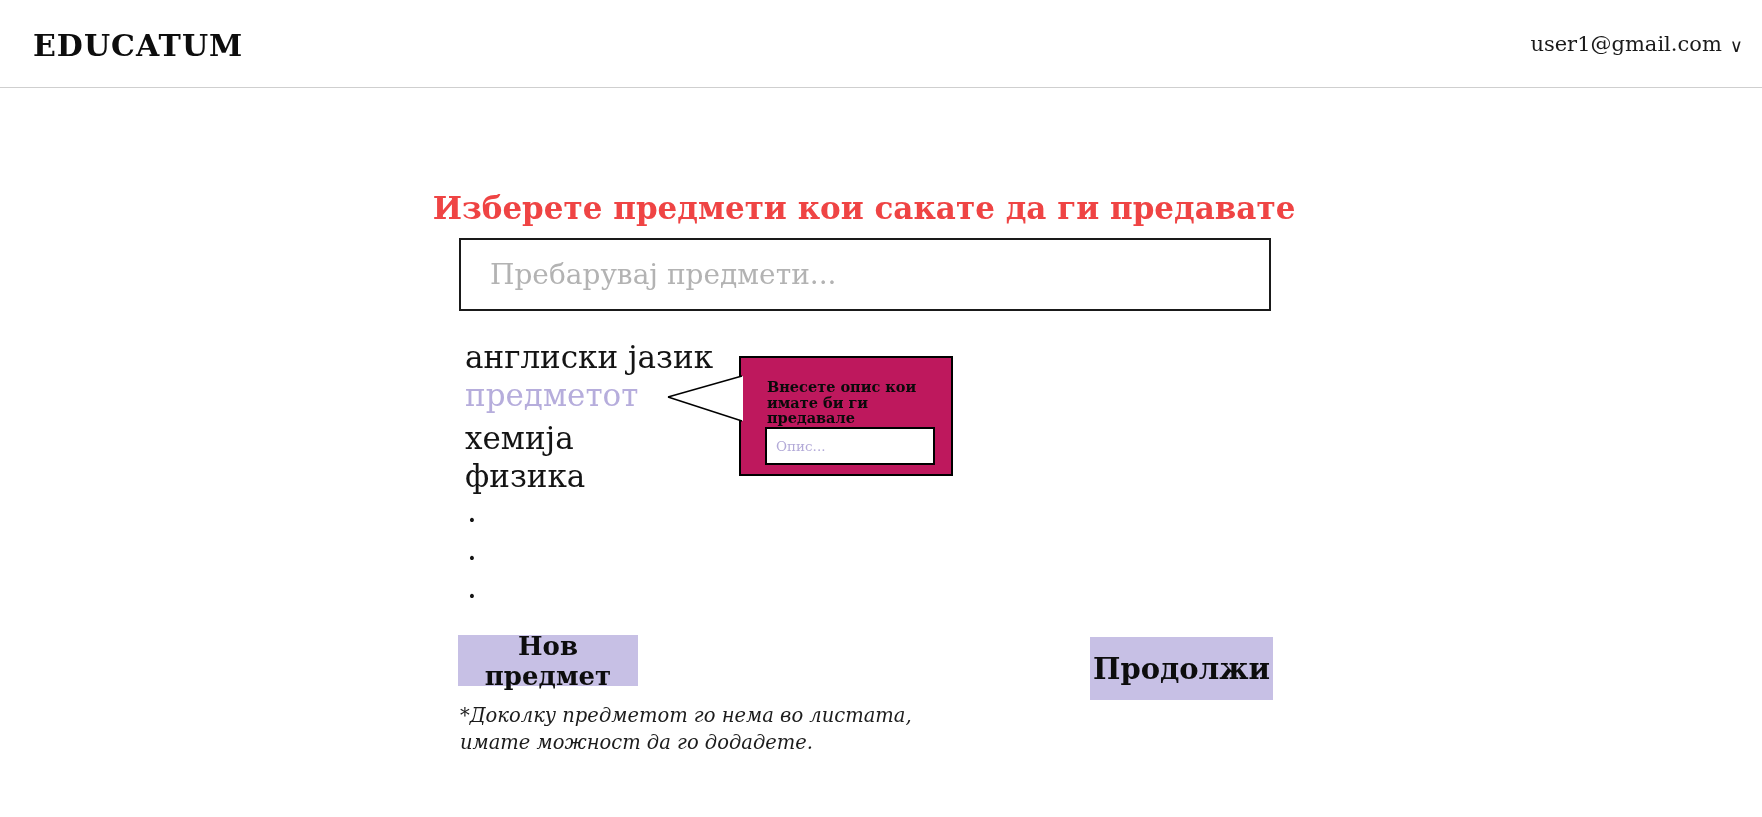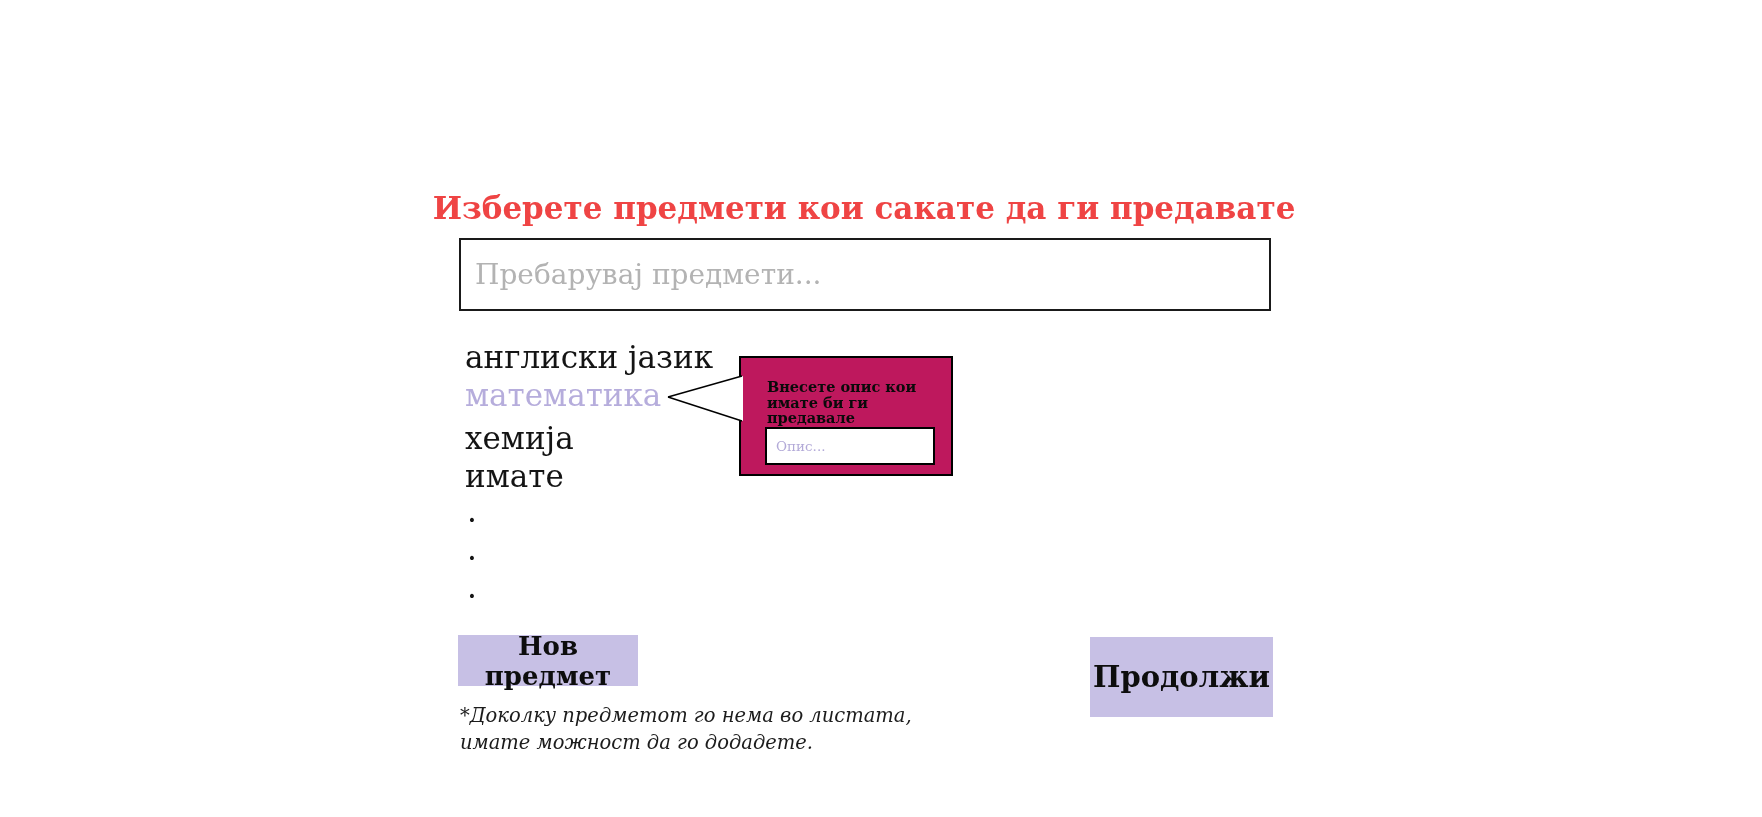--- a/index.html
+++ b/index.html
@@ -74,21 +74,21 @@
     background: #ffffff;
   }
   .search-box input {
     width: 100%;
     height: 100%;
     border: none;
     outline: none;
     font-family: "DejaVu Serif", "Liberation Serif", serif;
     font-size: 28px;
     color: #333333;
-    padding-left: 14px;
+    padding-left: 29px;
     background: transparent;
   }
   .search-box input::placeholder { color: #b3b3b3; opacity: 1; }
 
   .subjects {
     position: absolute;
     left: 465px;
     top: 338px;
     list-style: none;
     font-size: 31px;
@@ -174,50 +174,57 @@
     left: 458px;
     top: 635px;
     width: 180px;
     height: 51px;
     font-size: 26px;
   }
   .btn-continue {
     left: 1090px;
     top: 637px;
     width: 183px;
-    height: 80px;
+    height: 63px;
     font-size: 29px;
   }
   .footnote {
     position: absolute;
     left: 460px;
     top: 702px;
     font-style: italic;
     font-size: 19.5px;
     line-height: 27px;
     color: #1c1c1c;
   }
 </style>
 </head>
 <body>
 
 <div class="page">
 
+  <div class="header">
+    <div class="logo">EDUCATUM</div>
+    <div class="account">
+      <span>user1@gmail.com</span>
+      <span class="chevron">∨</span>
+    </div>
+  </div>
 
   <h1 class="title">Изберете предмети кои сакате да ги предавате</h1>
 
   <div class="search-box">
     <input type="text" placeholder="Пребарувај предмети..." style="">
   </div>
 
   <ul class="subjects">
     <li>англиски јазик</li>
-    <li class="selected">математика</li>
+    <li class="selected">предметот</li>
     <li class="gap-above">хемија</li>
-    <li>имате</li>
+    <li>физика</li>
   </ul>
   <ul class="dots">
     <li>.</li>
     <li>.</li>
     <li>.</li>
   </ul>
 
   <div class="tooltip">
     <svg class="tooltip-tail" viewBox="0 0 78 52" xmlns="http://www.w3.org/2000/svg">
       <polygon points="78,5 3,26 78,50" fill="#ffffff" stroke="none"></polygon>

